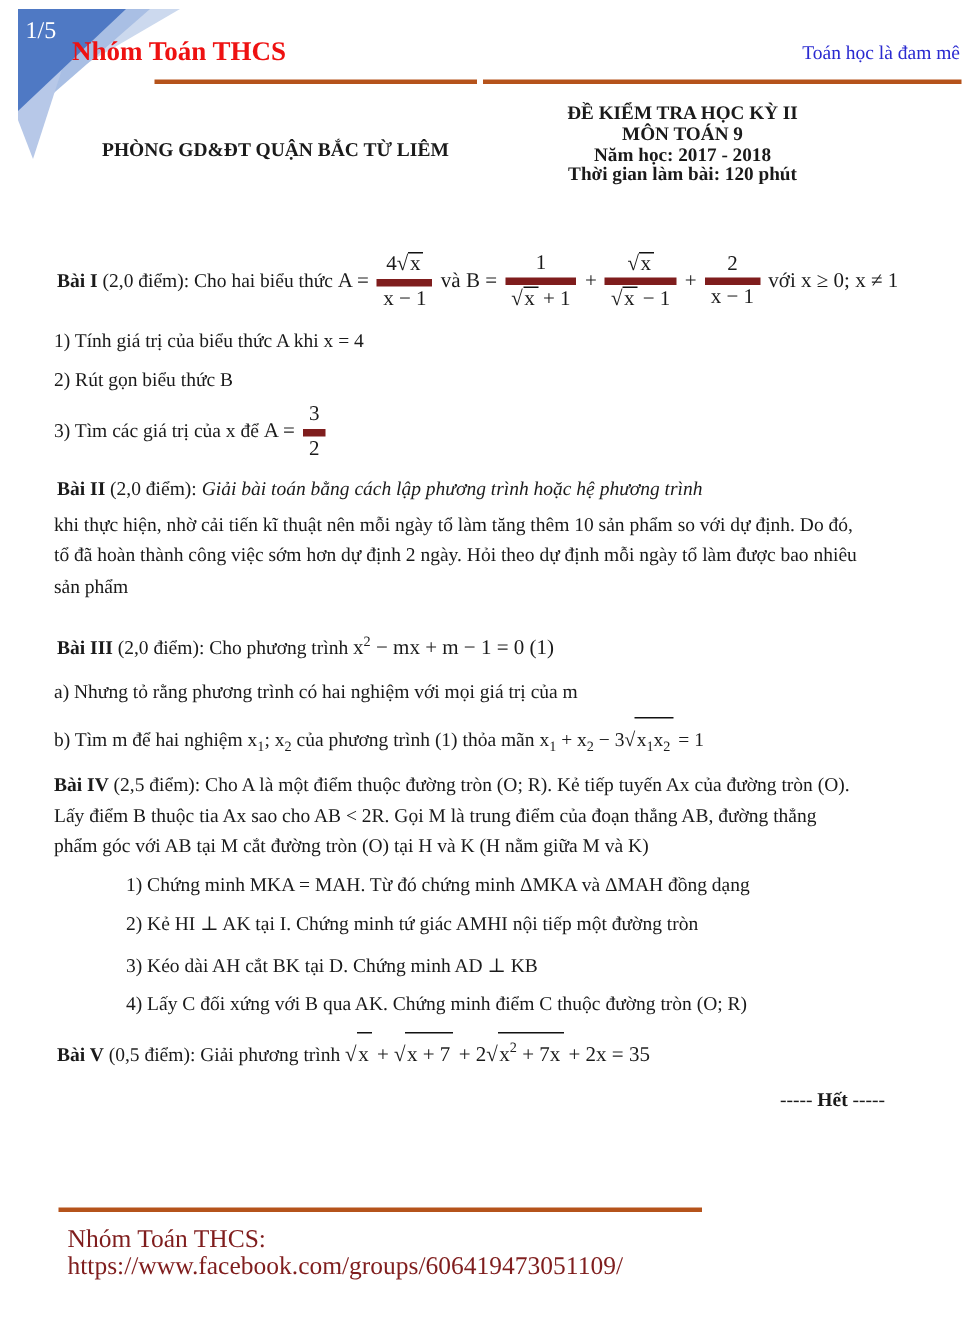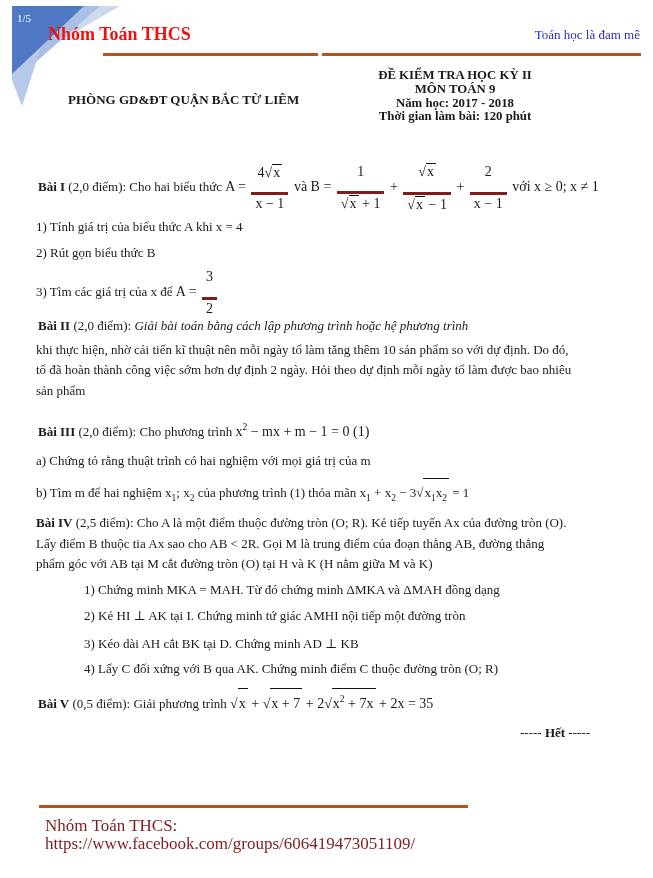--- a/index.html
+++ b/index.html
@@ -1,35 +1,35 @@
 <!DOCTYPE html>
 <html><head>
 <meta charset="utf-8">
 <style>
   html,body{margin:0;padding:0}
   body{width:653px;height:878px;background:#fff;overflow:hidden;
        font-family:"Liberation Serif","DejaVu Serif",serif;color:#1a1a1a}
   .page{position:relative;width:653px;height:878px;background:#fff}
   
   .deco{position:absolute;left:0;top:0}
-  .badge{position:absolute;left:17px;top:12px;color:#fff;font-size:11px}
+  .badge{position:absolute;left:17px;top:12px;color:#fff;font-size:16px}
   .brand-left{position:absolute;left:48px;top:24px;font-size:18px;font-weight:bold;color:#ee1111;white-space:nowrap}
   .brand-right{position:absolute;right:13px;top:27px;font-size:13px;font-weight:normal;color:#2a2ad0;white-space:nowrap}
   .rule{position:absolute;height:3px;background:#b5531b}
   .rule.seg1{left:103px;top:53px;width:215px}
   .rule.seg2{left:322px;top:53px;width:319px}
   .school{position:absolute;left:68px;top:92px;font-size:13px;font-weight:bold;white-space:nowrap}
   .exam{position:absolute;left:337px;top:69px;width:236px;text-align:center;
         font-size:12.8px;font-weight:bold;line-height:13.8px}
   
   .line{position:absolute;left:36px;font-size:13px;white-space:nowrap}
   .head-line{left:38px}
   .math{font-size:14px}
   .frac{display:inline-block;vertical-align:middle;text-align:center;margin:0 2px;line-height:1.12}
-  .frac>.num{display:block;padding:0 4px 12px;border-bottom:3px solid #7f1d1d}
+  .frac>.num{display:block;padding:0 4px 1px;border-bottom:5px solid #7f1d1d}
   .frac>.den{display:block;padding:1px 4px 0}
   .sqrt{display:inline-block;white-space:nowrap}
   .sqrt>.radsign{display:inline-block}
   .sqrt>.radicand{display:inline-block;border-top:1px solid #111;padding:0 2px 0 1px}
   sub,sup{font-size:9.5px;line-height:0}
   .para{position:absolute;left:36px;font-size:13px;line-height:20.4px;white-space:nowrap}
   .indent-first{ text-indent:34px }
   .item-indent{left:84px}
   .center-line{position:absolute;left:0;width:590px;text-align:right;font-size:13px}
   
@@ -78,21 +78,21 @@
   </div>
   <div class="para" style="top:340px">
     <div>khi thực hiện, nhờ cải tiến kĩ thuật nên mỗi ngày tổ làm tăng thêm 10 sản phẩm so với dự định. Do đó,</div>
     <div>tổ đã hoàn thành công việc sớm hơn dự định 2 ngày. Hỏi theo dự định mỗi ngày tổ làm được bao nhiêu</div>
     <div>sản phẩm</div>
   </div>
 
   <div class="line head-line" style="top:424px">
     <b>Bài III</b><span> (2,0 điểm): Cho phương trình </span><span class="math">x<sup>2</sup> − mx + m − 1 = 0  (1)</span>
   </div>
-  <div class="line" style="top:453px">a) Chứng tỏ rằng thuật trình có hai nghiệm với mọi giá trị của m</div>
+  <div class="line" style="top:453px">a) Nhưng tỏ rằng phương trình có hai nghiệm với mọi giá trị của m</div>
   <div class="line" style="top:478px;height:28px;line-height:28px">b) Tìm m để hai nghiệm x<sub>1</sub>;  x<sub>2</sub>  của phương trình (1) thỏa mãn  x<sub>1</sub> + x<sub>2</sub> − 3<span class="sqrt"><span class="radsign">√</span><span class="radicand">x<sub>1</sub>x<sub>2</sub></span></span> = 1</div>
 
   <div class="para" style="top:513px;line-height:20.5px">
     <div><b>Bài IV</b><span> (2,5 điểm): Cho A là một điểm thuộc đường tròn (O; R). Kẻ tiếp tuyến Ax của đường tròn (O).</span></div>
     <div>Lấy điểm B thuộc tia Ax sao cho AB &lt; 2R. Gọi M là trung điểm của đoạn thẳng AB, đường thẳng</div>
     <div>phẩm góc với AB tại M cắt đường tròn (O) tại H và K (H nằm giữa M và K)</div>
   </div>
   <div class="line item-indent" style="top:582px">1) Chứng minh MKA = MAH. Từ đó chứng minh ΔMKA  và ΔMAH  đồng dạng</div>
   <div class="line item-indent" style="top:608px">2) Kẻ HI ⊥ AK tại I. Chứng minh tứ giác AMHI nội tiếp một đường tròn</div>
   <div class="line item-indent" style="top:636px">3) Kéo dài AH cắt BK tại D. Chứng minh AD ⊥ KB</div>

